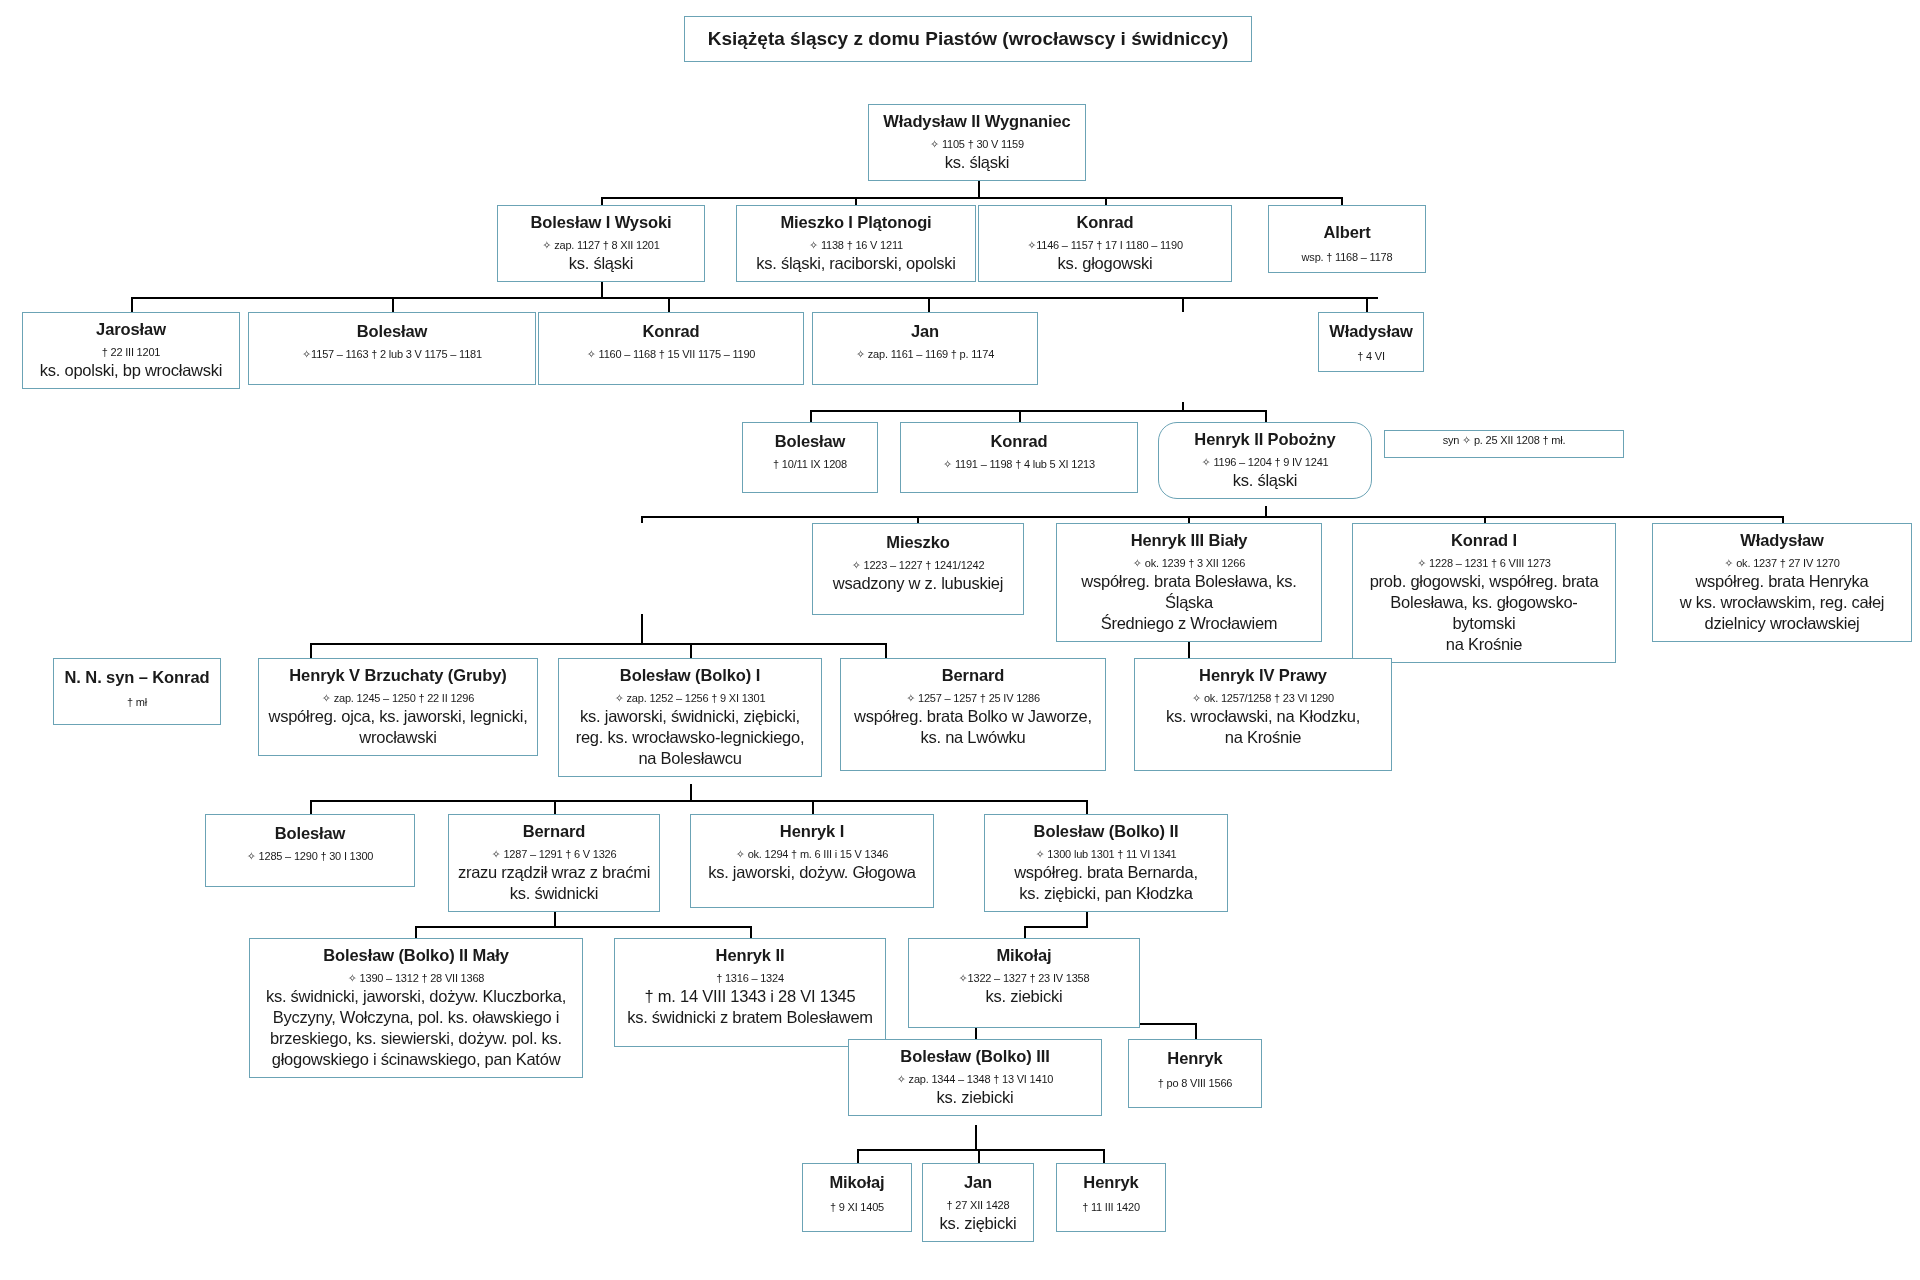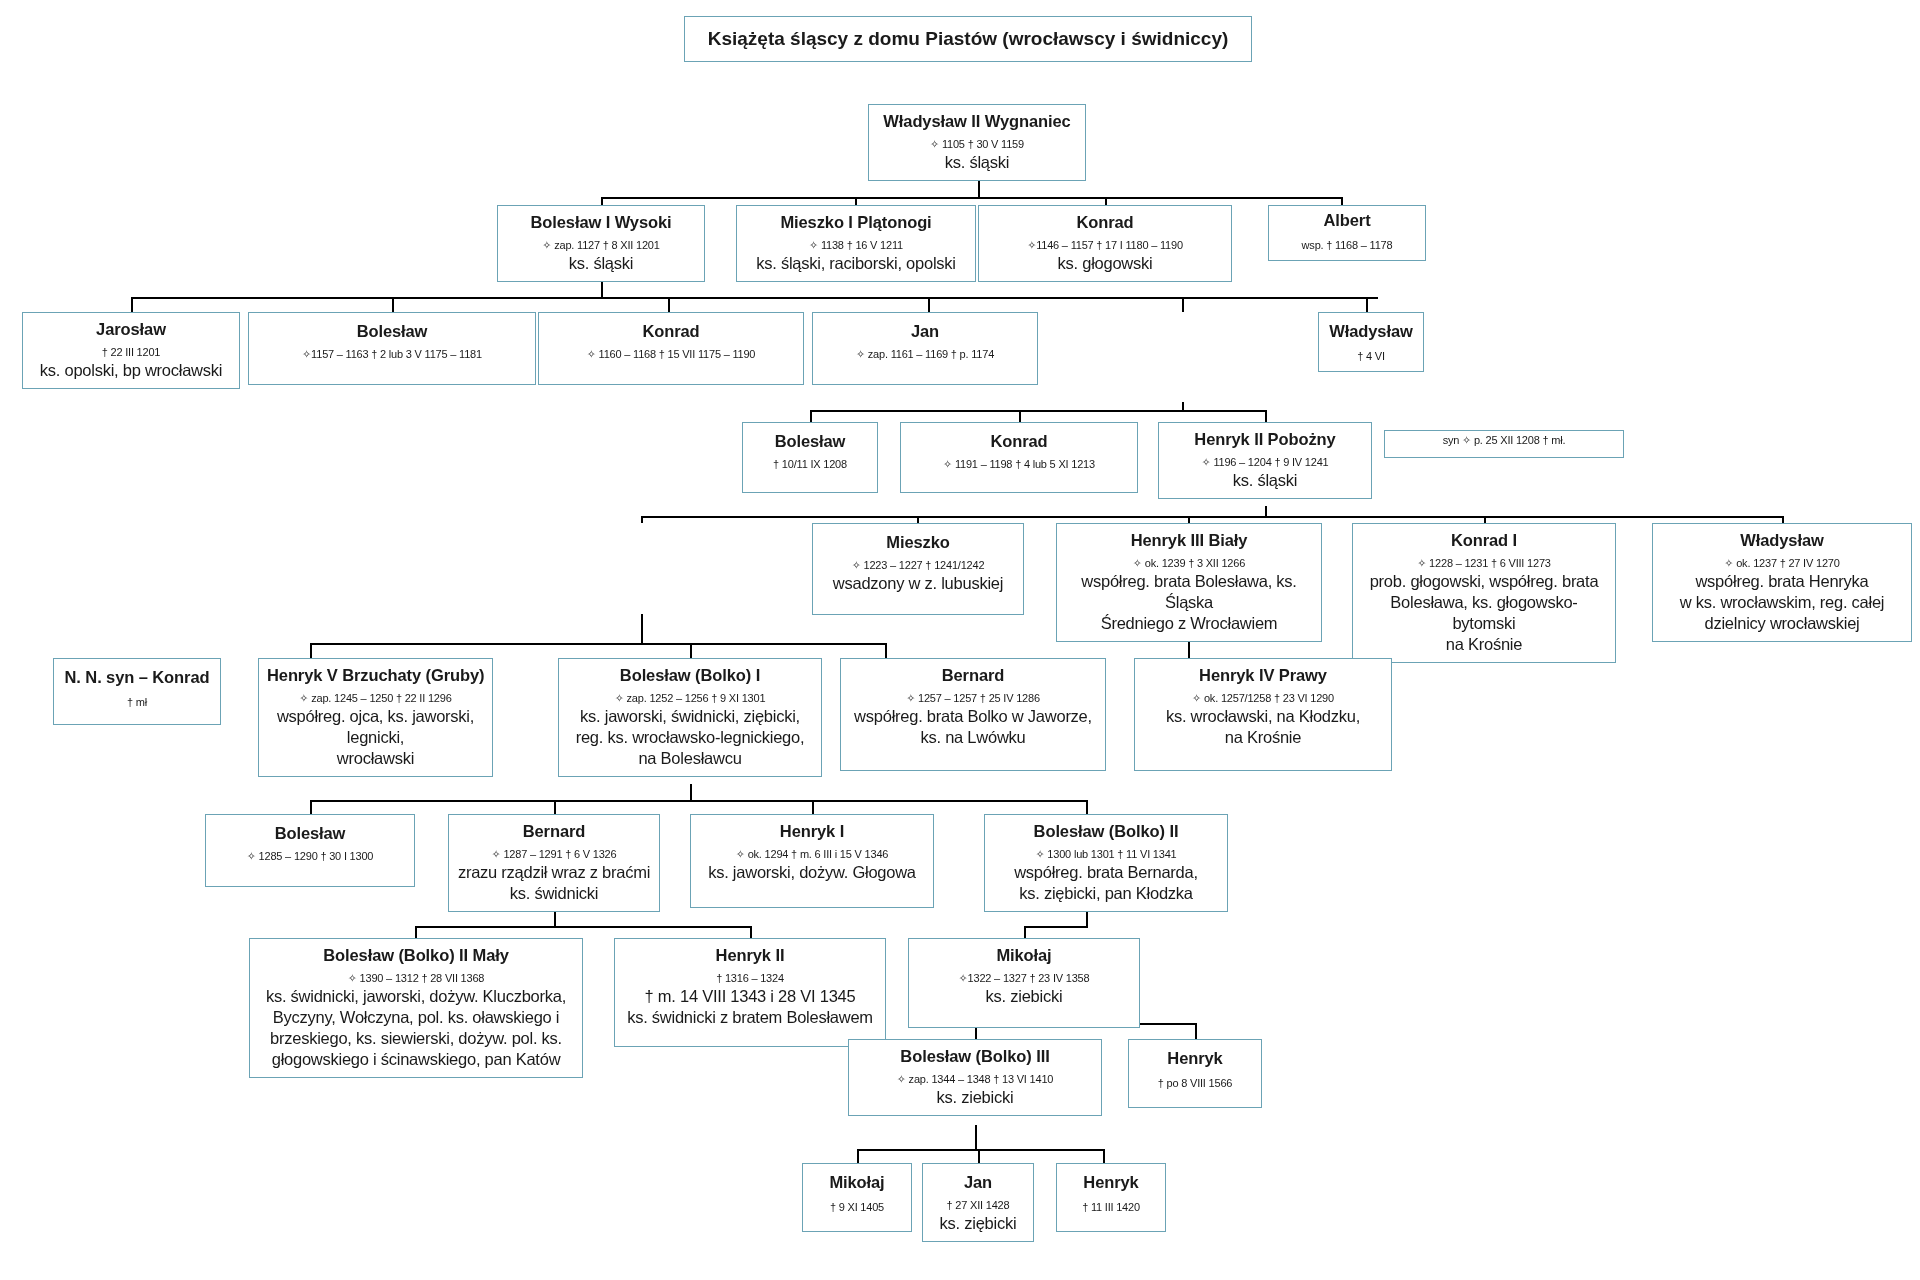--- a/index.html
+++ b/index.html
@@ -153,21 +153,21 @@
   <div class="node" style="left:736px; top:205px; width:240px;">
     <div class="nm">Mieszko I Plątonogi</div>
     <div class="dt">✧ 1138  † 16 V 1211</div>
     <div class="ti">ks. śląski, raciborski, opolski</div>
   </div>
   <div class="node" style="left:978px; top:205px; width:254px;">
     <div class="nm">Konrad</div>
     <div class="dt">✧1146 – 1157  † 17 I 1180 – 1190</div>
     <div class="ti">ks. głogowski</div>
   </div>
-  <div class="node plain" style="left:1268px; top:205px; width:158px; padding-top:4px;">
+  <div class="node plain" style="left:1268px; top:205px; width:158px; padding-top:16px;">
     <div class="nm">Albert</div>
     <div class="dt" style="margin-top:7px;">wsp. † 1168 – 1178</div>
   </div>
 
   <div class="node" style="left:22px; top:312px; width:218px;">
     <div class="nm">Jarosław</div>
     <div class="dt">† 22 III 1201</div>
     <div class="ti">ks. opolski, bp wrocławski</div>
   </div>
   <div class="node" style="left:248px; top:312px; width:288px; padding-top:8px; padding-bottom:22px;">
@@ -188,21 +188,21 @@
   </div>
 
   <div class="node" style="left:742px; top:422px; width:136px; padding-top:8px; padding-bottom:20px;">
     <div class="nm">Bolesław</div>
     <div class="dt">† 10/11 IX 1208</div>
   </div>
   <div class="node" style="left:900px; top:422px; width:238px; padding-top:8px; padding-bottom:20px;">
     <div class="nm">Konrad</div>
     <div class="dt">✧ 1191 – 1198 † 4 lub 5 XI 1213</div>
   </div>
-  <div class="node" style="left:1158px; top:422px; width:214px;">
+  <div class="node" style="left:1158px; top:422px; width:214px;border-radius:19px;">
     <div class="nm">Henryk II Pobożny</div>
     <div class="dt">✧ 1196 – 1204 † 9 IV 1241</div>
     <div class="ti">ks. śląski</div>
   </div>
   <div class="node plain" style="left:1384px; top:430px; width:240px; padding-top:2px; padding-bottom:10px;">
     <div class="dt">syn ✧ p. 25 XII 1208 † mł.</div>
   </div>
 
   <div class="node" style="left:812px; top:523px; width:212px; padding-top:8px; padding-bottom:20px;">
     <div class="nm">Mieszko</div>
@@ -227,21 +227,21 @@
     <div class="dt">✧ ok. 1237 † 27 IV 1270</div>
     <div class="ti">współreg. brata Henryka</div>
     <div class="ti">w ks. wrocławskim, reg. całej</div>
     <div class="ti">dzielnicy wrocławskiej</div>
   </div>
 
   <div class="node plain" style="left:53px; top:658px; width:168px; padding-top:8px; padding-bottom:14px;">
     <div class="nm">N. N. syn – Konrad</div>
     <div class="dt" style="margin-top:7px;">† mł</div>
   </div>
-  <div class="node" style="left:258px; top:658px; width:235px;text-align:center;">
+  <div class="node" style="left:258px; top:658px; width:280px;text-align:center;">
     <div class="nm">Henryk V Brzuchaty (Gruby)</div>
     <div class="dt">✧ zap. 1245 – 1250 † 22 II 1296</div>
     <div class="ti">współreg. ojca, ks. jaworski, legnicki,</div>
     <div class="ti">wrocławski</div>
   </div>
   <div class="node" style="left:558px; top:658px; width:264px;">
     <div class="nm">Bolesław (Bolko) I</div>
     <div class="dt">✧ zap. 1252 – 1256 † 9 XI 1301</div>
     <div class="ti">ks. jaworski, świdnicki, ziębicki,</div>
     <div class="ti">reg. ks. wrocławsko-legnickiego,</div>

